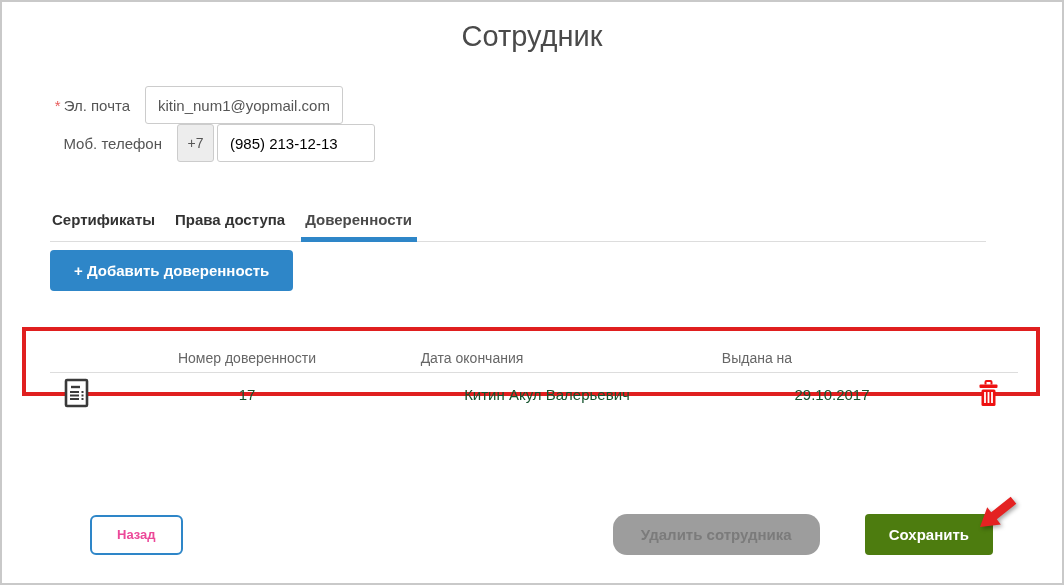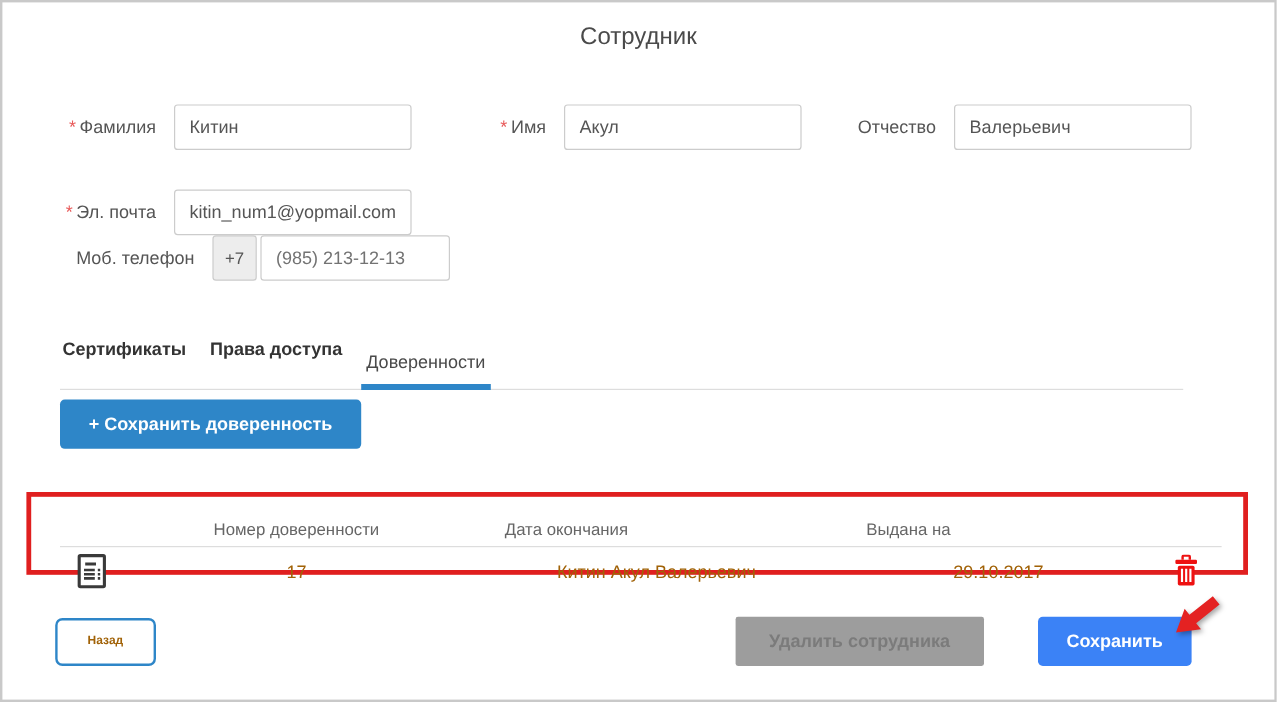--- a/index.html
+++ b/index.html
@@ -8,21 +8,21 @@
     width:1064px;height:585px;
     box-sizing:border-box;
     border:2px solid #c9c9c9;
     background:#fff;
     font-family:"Liberation Sans",sans-serif;
     overflow:hidden;
   }
   .page-title{
     margin:18px 0 0;
     text-align:center;
-    font-size:20px;
+    font-size:29px;
     font-weight:300;
     color:#4a4a4a;
   }
   
   .form-row{
     display:flex;
     justify-content:space-between;
     padding:0 76px 0 48px;
   }
   .form-row.r1{margin-top:44px;}
@@ -51,35 +51,35 @@
   }
   .phone-group{display:flex;width:198px;flex:none;}
   .phone-prefix{
     box-sizing:border-box;
     width:37px;height:38px;
     border:1px solid #ccc;border-radius:3px;
     background:#ededed;color:#555;
     display:flex;align-items:center;justify-content:center;
     font-size:14px;margin-right:3px;flex:none;
   }
-  .phone-input{width:158px;color:#737373;}
+  .phone-input{width:158px;color:#000000;}
   
   .tabs{
     display:flex;
     margin:49px 76px 0 48px;
     border-bottom:1px solid #ddd;
   }
   .tab{
     font-size:15px;font-weight:bold;color:#333;
     margin-right:16px;
     padding:0 2px 13px;
     position:relative;
     cursor:pointer;
   }
-  .tab.active{font-weight:normal;color:#4a4a4a;margin-top:11px;}
+  .tab.active{font-weight:bold;color:#4a4a4a;}
   .tab.active::after{
     content:"";
     position:absolute;left:-2px;right:-3px;bottom:-1px;
     height:5px;background:#2e86c8;
   }
   .add-btn{
     display:inline-block;
     margin:8px 0 0 48px;
     height:41px;line-height:41px;
     padding:0 24px;
@@ -94,88 +94,75 @@
     margin:36px 22px 4px 20px;
     border:4px solid #e01f1f;
     box-sizing:border-box;
     height:69px;
   }
   .phead,.prow{display:flex;align-items:center;}
   .phead{padding-top:13px;height:28px;}
   .phead .cell{font-size:14px;color:#666;}
   .pdivider{height:1px;background:#ddd;margin:0 18px 0 24px;}
   .prow{height:43px;}
-  .prow .cell{font-size:15px;color:#a16207;}
+  .prow .cell{font-size:15px;color:#14532d;}
   .cell{text-align:center;flex:none;}
   .c1{width:101px;} .c2{width:240px;} .c3{width:360px;} .c4{width:210px;} .c5{width:103px;}
   .icon-btn{display:inline-flex;align-items:center;justify-content:center;cursor:pointer;background:none;border:none;padding:0;}
   
   .footer{
     position:absolute;
     left:44px;right:69px;bottom:28px;
     display:flex;align-items:center;
   }
   .back-btn{
     height:40px;box-sizing:border-box;
     padding:0 25px;
     background:#fff;
     border:2px solid #2e86c8;border-radius:6px;
-    color:#a16207;font-size:10px;font-weight:bold;
-    font-family:"Liberation Sans",sans-serif;
-    cursor:pointer;
+    color:#ec4899;font-size:13px;font-weight:bold;
+    font-family:"Liberation Sans",sans-serif;
+    cursor:pointer;
+    margin-left:44px;
   }
   .delete-btn{
     margin-left:auto;
     height:41px;
     padding:0 28px;
     background:#9d9d9d;
-    border:none;border-radius:2px;
+    border:none;border-radius:14px;
     color:#7b7b7b;font-size:15px;font-weight:bold;
     font-family:"Liberation Sans",sans-serif;
     cursor:default;
   }
   .save-btn{
     margin-left:45px;
     height:41px;
     padding:0 24px;
-    background:#3b82f6;
+    background:#4d7c0f;
     border:none;border-radius:4px;
     color:#fff;font-size:15px;font-weight:bold;
     font-family:"Liberation Sans",sans-serif;
     cursor:pointer;
   }
   .arrow-annotation{
     position:absolute;
     left:968px;top:488px;
     width:60px;height:50px;
     pointer-events:none;
     filter:drop-shadow(2px 2px 2px rgba(0,0,0,0.35));
   }
 </style>
 </head>
 <body>
 
 <div class="card">
 
   <h1 class="page-title">Сотрудник</h1>
 
-  <div class="form-row r1">
-    <div class="fgroup">
-      <label class="flabel w80"><span class="req">*</span><span>Фамилия</span></label>
-      <input class="finput" value="Китин" style="">
-    </div>
-    <div class="fgroup">
-      <label class="flabel w112"><span class="req">*</span><span>Имя</span></label>
-      <input class="finput" value="Акул" style="">
-    </div>
-    <div class="fgroup">
-      <label class="flabel w112">Отчество</label>
-      <input class="finput" value="Валерьевич" style="">
-    </div>
-  </div>
 
   <div class="form-row r2">
     <div class="fgroup">
       <label class="flabel w80"><span class="req">*</span><span>Эл. почта</span></label>
       <input class="finput" value="kitin_num1@yopmail.com" style="">
     </div>
     <div class="fgroup">
       <label class="flabel w112">Моб. телефон</label>
       <div class="phone-group">
         <div class="phone-prefix">+7</div>
@@ -183,21 +170,21 @@
       </div>
     </div>
   </div>
 
   <div class="tabs">
     <div class="tab">Сертификаты</div>
     <div class="tab">Права доступа</div>
     <div class="tab active">Доверенности</div>
   </div>
 
-  <button class="add-btn">+ Сохранить доверенность</button>
+  <button class="add-btn">+ Добавить доверенность</button>
 
   <div class="table-highlight">
     <div class="ptable">
       <div class="phead">
         <div class="cell c1"></div>
         <div class="cell c2">Номер доверенности</div>
         <div class="cell c4">Дата окончания</div>
         <div class="cell c3">Выдана на</div>
         <div class="cell c5"></div>
       </div>

